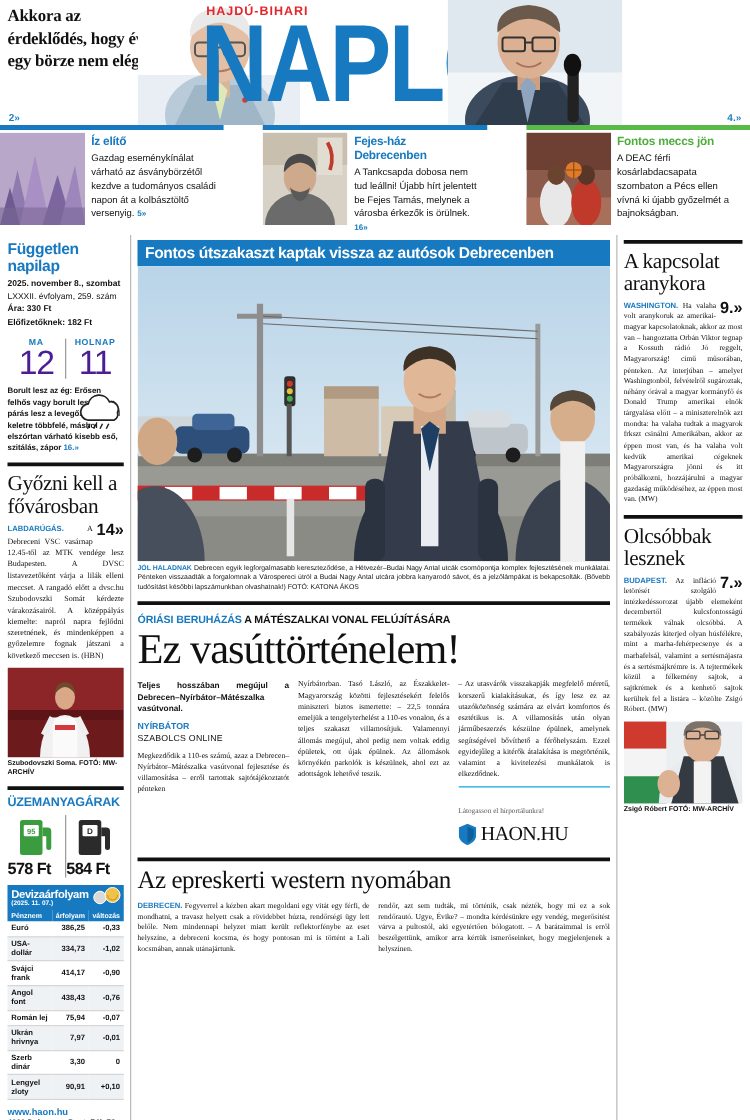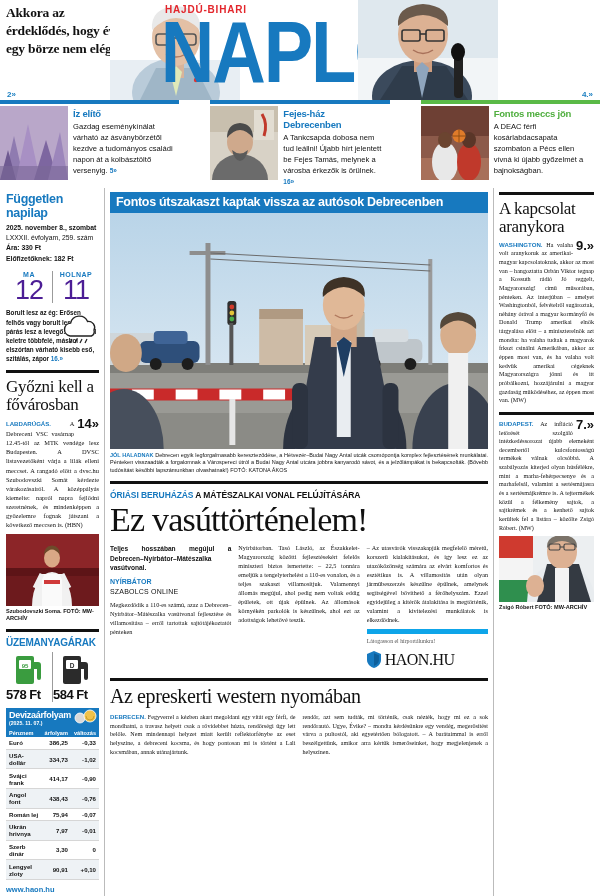--- a/index.html
+++ b/index.html
@@ -122,21 +122,21 @@
   .photo-cap b.blue{color:#1779bf;}
   .eyebrow{margin-top:6px;font-size:8.5px;font-weight:bold;letter-spacing:-0.1px;}
   .eyebrow .blue{color:#1779bf;text-align:center;}
   .bighead{font-family:Liberation Serif, serif;font-size:34px;line-height:1.0;
     margin:3px 0 7px 0;font-weight:normal;letter-spacing:-0.8px;}
   .cols3{display:flex;gap:7px;}
   .c3{flex:1;font-family:"Liberation Serif",serif;font-size:6.2px;line-height:1.45;text-align:justify;}
   .standfirst{font-weight:bold;font-size:6.6px;line-height:1.4;font-family:"Liberation Sans",sans-serif;}
   .place{color:#1779bf;font-weight:bold;font-size:7px;font-family:"Liberation Sans",sans-serif;margin-top:5px;}
   .srcline{font-size:7px;letter-spacing:0.2px;margin-bottom:4px;font-family:"Liberation Sans",sans-serif;}
-  .haonbox{margin-top:4px;border-top:5px solid #0ea5e9;padding-top:3px;}
+  .haonbox{margin-top:4px;border-top:1px solid #0ea5e9;padding-top:15px;}
   .haon-sub{font-size:5.8px;color:#555;margin-bottom:2px;}
   .haon-logo{display:flex;align-items:center;gap:4px;}
   .haon-text{font-family:"Liberation Serif",serif;font-size:16px;letter-spacing:-0.5px;}
   .shield{width:14px;height:17px;}
 
   .head2{font-family:"Liberation Serif",serif;font-size:20px;line-height:1.05;
     margin:4px 0 6px 0;font-weight:normal;letter-spacing:-0.4px;}
   .cols2{display:flex;gap:7px;}
   .c2{flex:1;font-family:"Liberation Serif",serif;font-size:6.1px;line-height:1.44;text-align:justify;}
 
@@ -554,20 +554,21 @@
       <hr class="hr-bold" style="margin-top:0;">
       <h2 class="head-r">A kapcsolat aranykora</h2>
       <div class="body-r">
         <span class="pgbig">9.»</span>
         <span class="lead-tag">WASHINGTON.</span>
         <span>Ha valaha volt aranykoruk az amerikai-magyar kapcsolatoknak, akkor az most van – hangoztatta Orbán Viktor tegnap a Kossuth rádió Jó reggelt, Magyarország! című műsorában, pénteken. Az interjúban – amelyet Washingtonból, felvételről sugároztak, néhány órával a magyar kormányfő és Donald Trump amerikai elnök tárgyalása előtt – a miniszterelnök azt mondta: ha valaha tudtak a magyarok frkszt csinálni Amerikában, akkor az éppen most van, és ha valaha volt kedvük amerikai cégeknek Magyarországra jönni és itt próbálkozni, hozzájárulni a magyar gazdaság működéséhez, az éppen most van. (MW)</span>
       </div>
 
       <hr class="hr-bold">
 
+      <h2 class="head-r">Olcsóbbak lesznek</h2>
       <div class="body-r">
         <span class="pgbig">7.»</span>
         <span class="lead-tag">BUDAPEST.</span>
         <span>Az infláció letörését szolgáló intézkedéssorozat újabb elemeként decembertől kulcsfontosságú termékek válnak olcsóbbá. A szabályozás kiterjed olyan húsfélékre, mint a marha-fehérpecsenye és a marhafelsál, valamint a sertésmájasra és a sertésmájkrémre is. A tejtermékek közül a félkemény sajtok, a sajtkrémek és a kenhető sajtok kerültek fel a listára – közölte Zsigó Róbert. (MW)</span>
       </div>
 
       <div class="flagphoto">
         <svg viewBox="0 0 95 66" width="100%" height="66" preserveAspectRatio="none">
           <rect width="95" height="66" fill="#eceff1"></rect>
           <rect x="0" y="0" width="34" height="22" fill="#cf3a2f"></rect>

